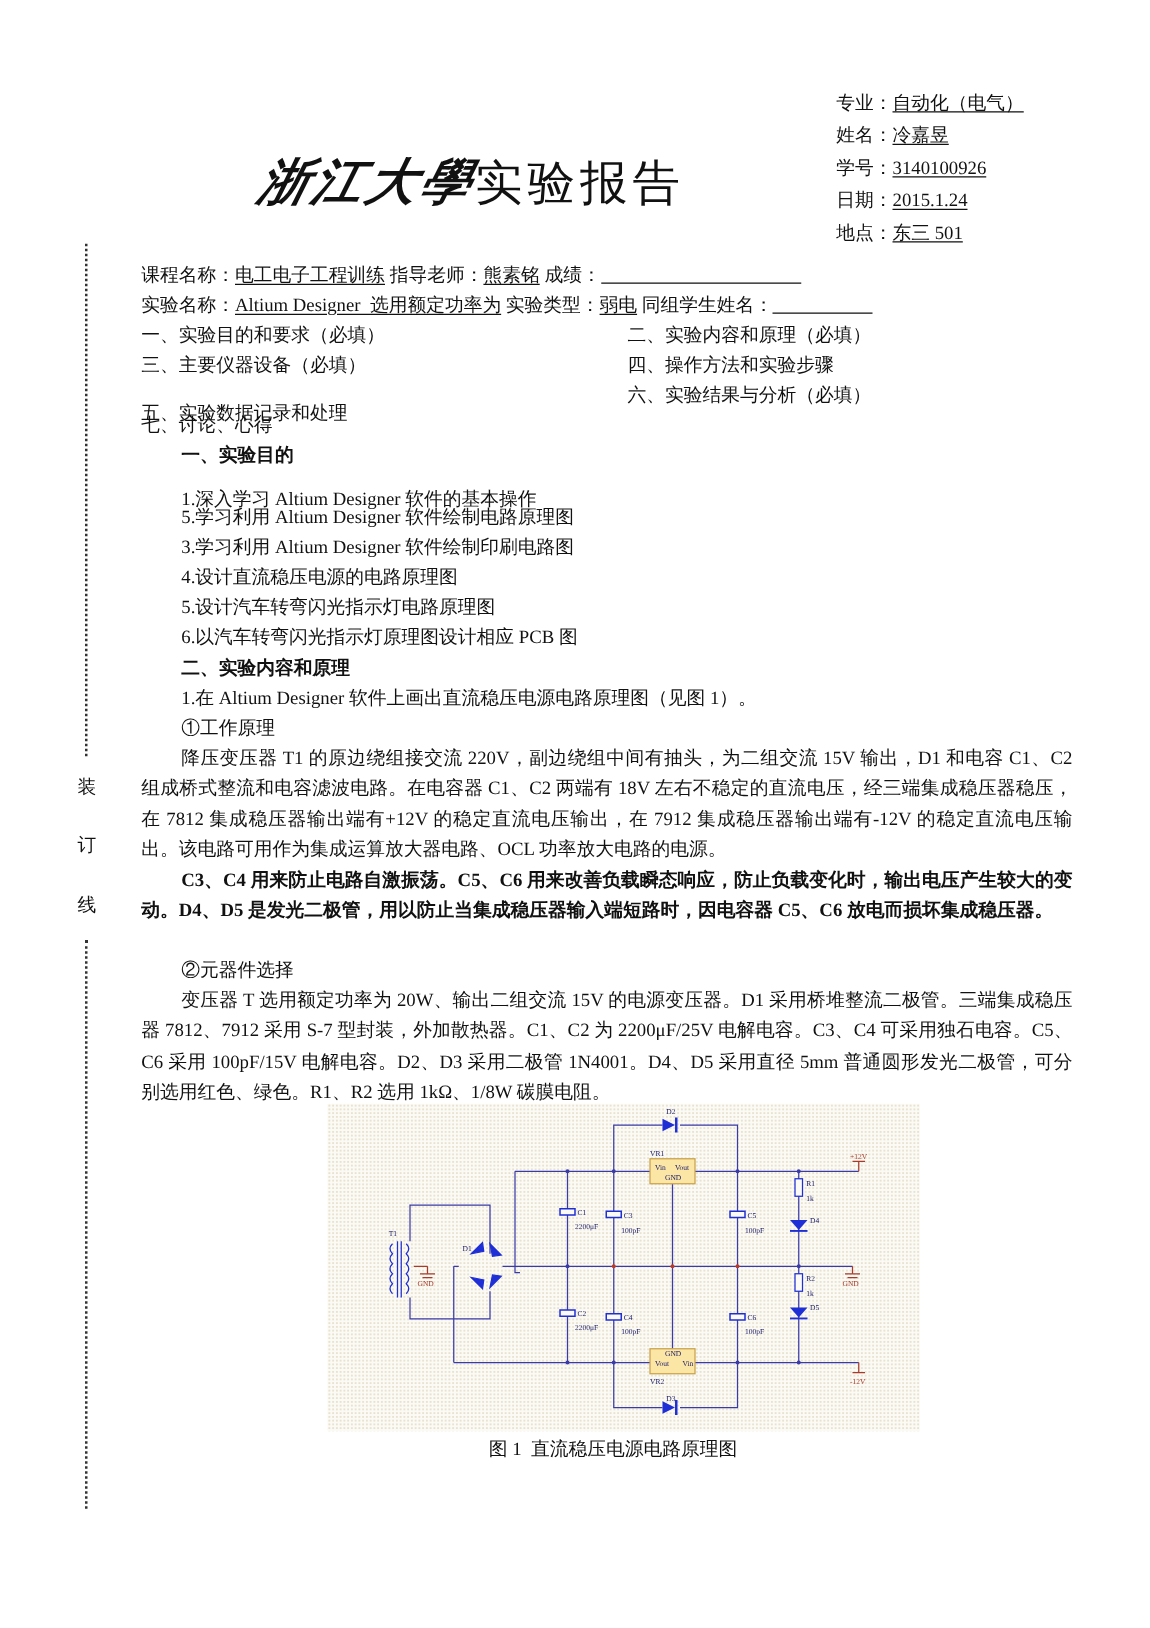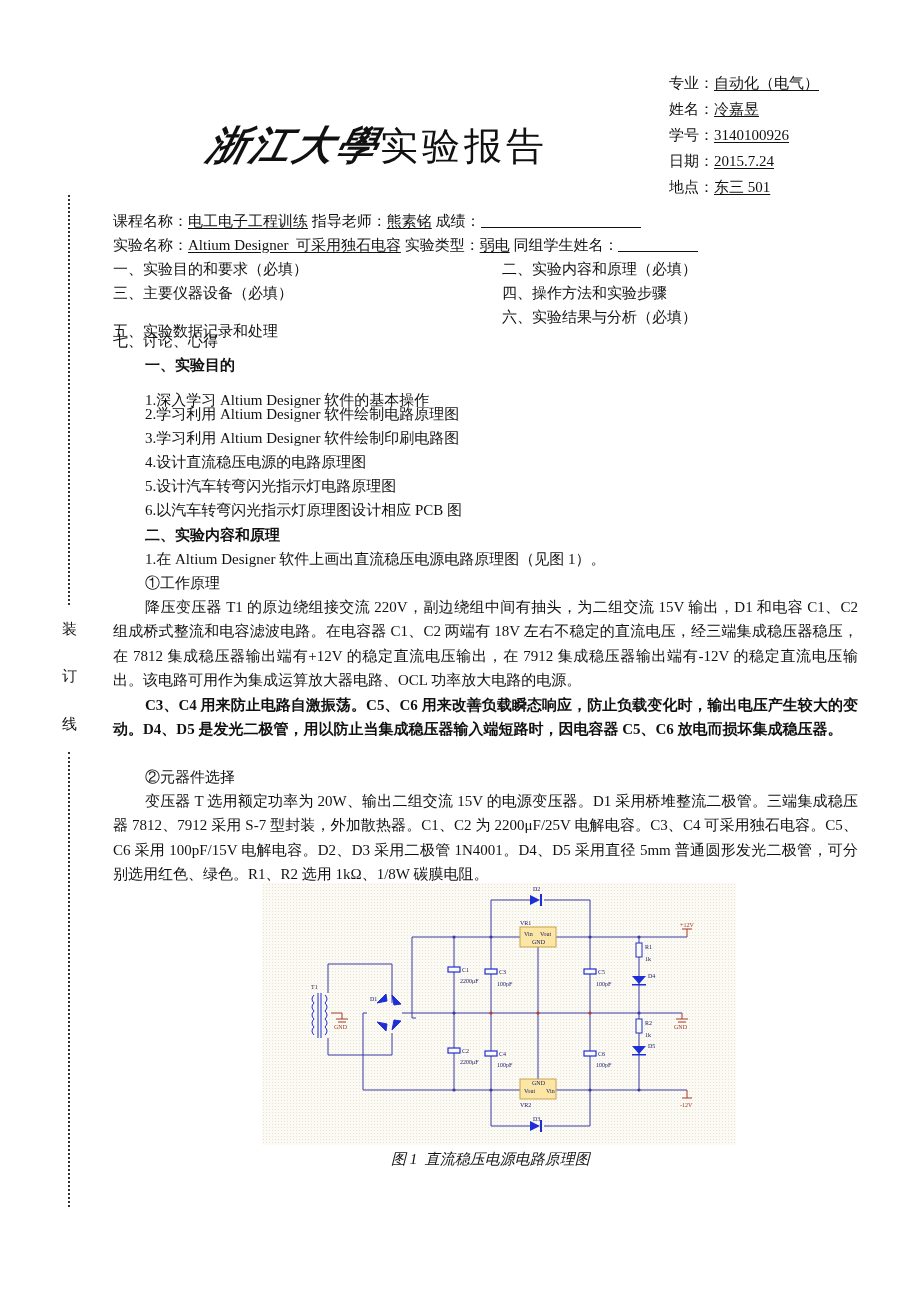--- a/index.html
+++ b/index.html
@@ -43,56 +43,56 @@
   }
   .caption { left: 391px; top: 1150px; font-size: 15px; }
 </style>
 </head>
 <body>
 
 <div class="abs info">
   <div class="info-row"><span>专业：</span><span class="u">自动化（电气）</span></div>
   <div class="info-row"><span>姓名：</span><span class="u">冷嘉昱</span></div>
   <div class="info-row"><span>学号：</span><span class="u">3140100926</span></div>
-  <div class="info-row"><span>日期：</span><span class="u">2015.7.24</span></div>
+  <div class="info-row"><span>日期：</span><span class="u">2015.1.24</span></div>
   <div class="info-row"><span>地点：</span><span class="u">东三 501</span></div>
 </div>
 
 <div class="abs title">
   <span class="cal">浙江大學</span><span class="plain">实验报告</span>
 </div>
 
 <div class="abs bind-dots" style="top:195px;height:410px;"></div>
 <div class="abs bind-char" style="top:620px;">装</div>
 <div class="abs bind-char" style="top:667px;">订</div>
 <div class="abs bind-char" style="top:715px;">线</div>
 <div class="abs bind-dots" style="top:752px;height:455px;"></div>
 
 <div class="abs line" style="top:209px;">
   <span>课程名称：</span><span class="u">电工电子工程训练</span>
   <span>指导老师：</span><span class="u">熊素铭</span>
   <span>成绩：</span><span class="blank" style="width:160px;"></span>
 </div>
 <div class="abs line" style="top:233px;">
-  <span>实验名称：</span><span class="u" style="white-space:pre;">Altium Designer  可采用独石电容</span>
+  <span>实验名称：</span><span class="u" style="white-space:pre;">Altium Designer  选用额定功率为</span>
   <span>实验类型：</span><span class="u">弱电</span>
   <span>同组学生姓名：</span><span class="blank" style="width:80px;"></span>
 </div>
 
 <div class="abs line" style="top:257px;">一、实验目的和要求（必填）</div>
 <div class="abs col2" style="top:257px;">二、实验内容和原理（必填）</div>
 <div class="abs line" style="top:281px;">三、主要仪器设备（必填）</div>
 <div class="abs col2" style="top:281px;text-align:center;">四、操作方法和实验步骤</div>
 <div class="abs line" style="top:319px;">五、实验数据记录和处理</div>
 <div class="abs col2" style="top:305px;">六、实验结果与分析（必填）</div>
 <div class="abs line" style="top:329px;">七、讨论、心得</div>
 
 <div class="abs line indent1 bold" style="top:353px;">一、实验目的</div>
 <div class="abs line indent1" style="top:388px;">1.深入学习 Altium Designer 软件的基本操作</div>
-<div class="abs line indent1" style="top:402px;">2.学习利用 Altium Designer 软件绘制电路原理图</div>
+<div class="abs line indent1" style="top:402px;">5.学习利用 Altium Designer 软件绘制电路原理图</div>
 <div class="abs line indent1" style="top:426px;">3.学习利用 Altium Designer 软件绘制印刷电路图</div>
 <div class="abs line indent1" style="top:450px;">4.设计直流稳压电源的电路原理图</div>
 <div class="abs line indent1" style="top:474px;">5.设计汽车转弯闪光指示灯电路原理图</div>
 <div class="abs line indent1" style="top:498px;">6.以汽车转弯闪光指示灯原理图设计相应 PCB 图</div>
 
 <div class="abs line indent1 bold" style="top:523px;">二、实验内容和原理</div>
 <div class="abs line indent1" style="top:547px;">1.在 Altium Designer  软件上画出直流稳压电源电路原理图（见图 1）。</div>
 <div class="abs line indent1" style="top:571px;">①工作原理</div>
 <div class="abs para" style="top:595px;">降压变压器 T1 的原边绕组接交流 220V，副边绕组中间有抽头，为二组交流 15V 输出，D1 和电容 C1、C2 组成桥式整流和电容滤波电路。在电容器 C1、C2 两端有 18V 左右不稳定的直流电压，经三端集成稳压器稳压，在 7812 集成稳压器输出端有+12V 的稳定直流电压输出，在 7912 集成稳压器输出端有-12V 的稳定直流电压输出。该电路可用作为集成运算放大器电路、OCL 功率放大电路的电源。</div>
 <div class="abs para" style="top:693px;font-weight:bold;">C3、C4 用来防止电路自激振荡。C5、C6 用来改善负载瞬态响应，防止负载变化时，输出电压产生较大的变动。D4、D5 是发光二极管，用以防止当集成稳压器输入端短路时，因电容器 C5、C6 放电而损坏集成稳压器。</div>
@@ -240,13 +240,13 @@
       <text x="270" y="202">GND</text>
     </g>
     <g fill="#a83a2a">
       <text x="418" y="44">+12V</text>
       <text x="418" y="224">-12V</text>
       <text x="412" y="146">GND</text>
       <text x="72" y="146">GND</text>
     </g>
   </svg>
 </div>
-<div class="abs caption" style="white-space:pre;font-style:italic;">图 1  直流稳压电源电路原理图</div>
+<div class="abs caption" style="white-space:pre;">图 1  直流稳压电源电路原理图</div>
 
 </body></html>

